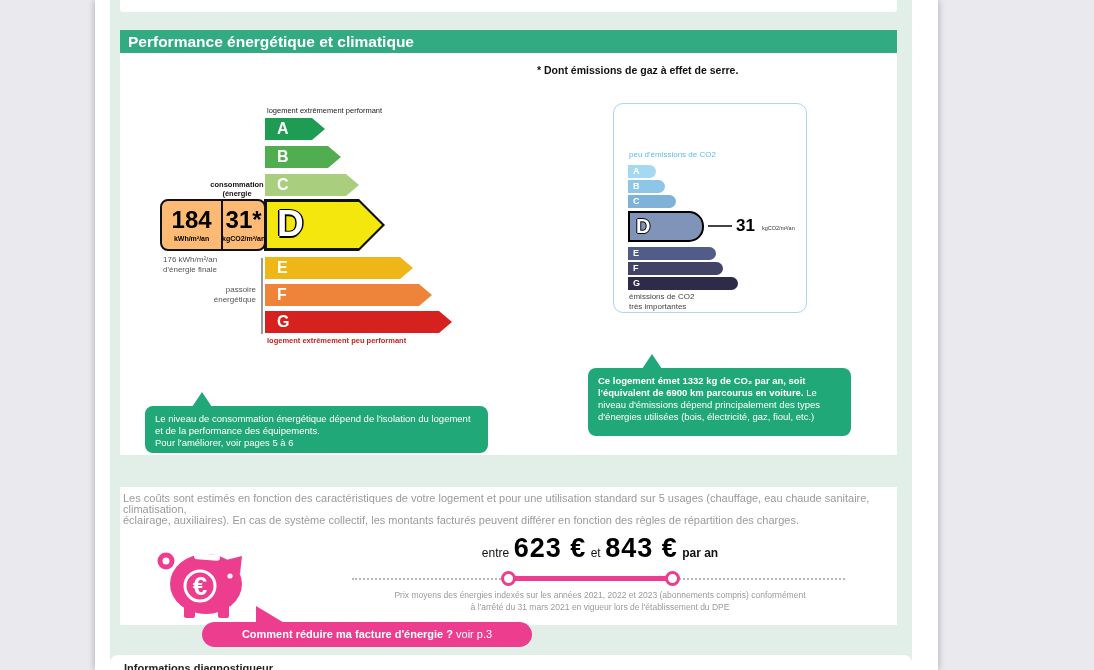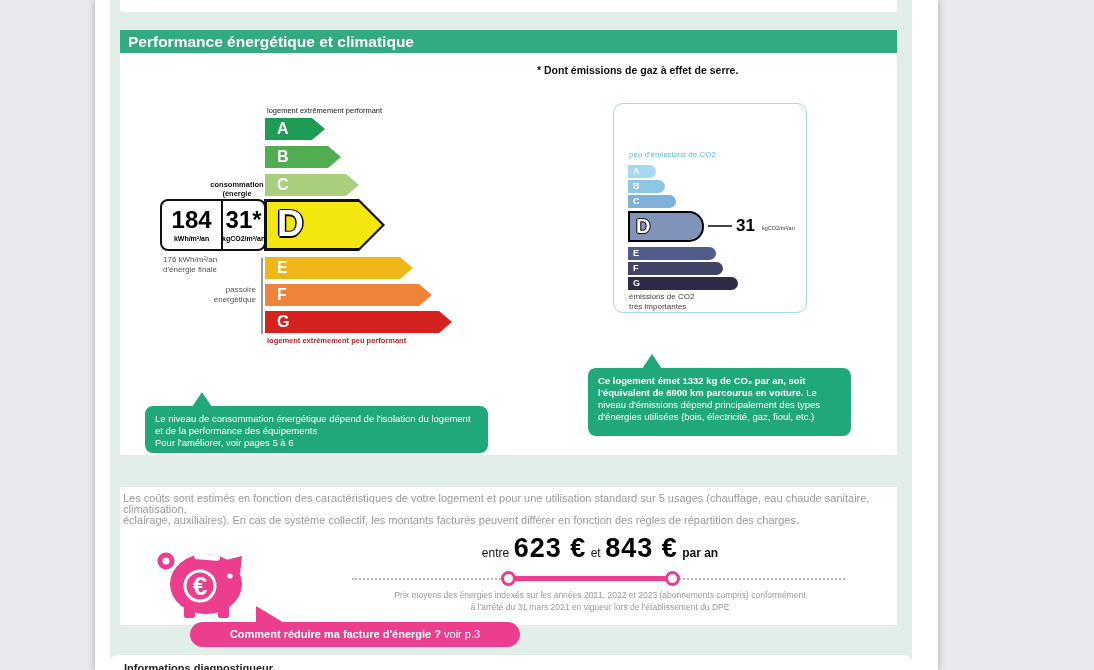--- a/index.html
+++ b/index.html
@@ -41,21 +41,21 @@
                  color:#fff; font-weight:bold; font-size:37px; line-height:44px; padding-left:10px;
                  text-shadow:-1.5px 0 #000, 1.5px 0 #000, 0 -1.5px #000, 0 1.5px #000; }
   .scale-top-label { position:absolute; left:267px; top:106px; font-size:7.5px; color:#222; }
   .scale-bottom-label { position:absolute; left:267px; top:336px; font-size:7.5px; font-weight:bold; color:#c2221f; }
 
   
   .val-labels { position:absolute; left:158px; top:181px; width:110px; font-size:7.5px; font-weight:bold;
                 color:#111; display:flex; align-items:flex-end;flex-direction:column; }
   .val-labels .vl-left { width:62px; text-align:center; line-height:8.5px; }
   .val-labels .vl-right { width:46px; text-align:center; }
-  .value-box { position:absolute; left:160px; top:199px; width:106px; height:52px; background:#ffffff;
+  .value-box { position:absolute; left:160px; top:199px; width:106px; height:52px; background:#fdba74;
                border:2.5px solid #111; border-radius:8px; display:flex; }
   .vb-col { display:flex; flex-direction:column; justify-content:center; align-items:center; }
   .vb-left { width:60%; border-right:2px solid #111; }
   .vb-right { width:40%; }
   .vb-num { font-size:24px; font-weight:bold; color:#000; line-height:24px; }
   .vb-unit { font-size:7px; font-weight:bold; color:#000; margin-top:3px; }
   .final-energy { position:absolute; left:163px; top:255px; font-size:8px; color:#555; line-height:10px; }
   .passoire { position:absolute; left:192px; top:285px; width:64px; font-size:8px; color:#555;
               text-align:right; line-height:10px; }
   .passoire-line { position:absolute; left:261px; top:258px; width:2px; height:76px; background:#9a9a9a; }
@@ -84,21 +84,21 @@
   .callout-green { position:absolute; background:#21a878; border-radius:8px; color:#fff;
                    font-size:9.5px; line-height:12px; padding:7px 10px; }
   .co-energy { left:145px; top:406px; width:343px; height:47px; }
   .co-co2 { left:588px; top:368px; width:263px; height:68px; }
   .tri-up { position:absolute; width:0; height:0;
             border-left:10px solid transparent; border-right:10px solid transparent;
             border-bottom:15px solid #21a878; }
   .tri-energy { left:192px; top:392px; }
   .tri-co2 { left:642px; top:354px; }
 
-  .callout-pink { position:absolute; left:190px; top:622px; width:330px; height:25px;
+  .callout-pink { position:absolute; left:202px; top:622px; width:330px; height:25px;
                   background:#ec3d8e; border-radius:13px; color:#fff; font-size:11px;
                   line-height:25px; text-align:center; }
   .callout-pink .cp-bold { font-weight:bold; }
   .tri-pink { position:absolute; left:256px; top:606px; width:0; height:0;
               border-bottom:18px solid #ec3d8e; border-right:30px solid transparent; }
 
   
   .cost-desc { position:absolute; left:123px; top:493px; width:760px; font-size:11px;
                color:#9a9a9a; line-height:11px; }
   .cost-line { position:absolute; left:350px; top:533px; width:500px; text-align:center; }

